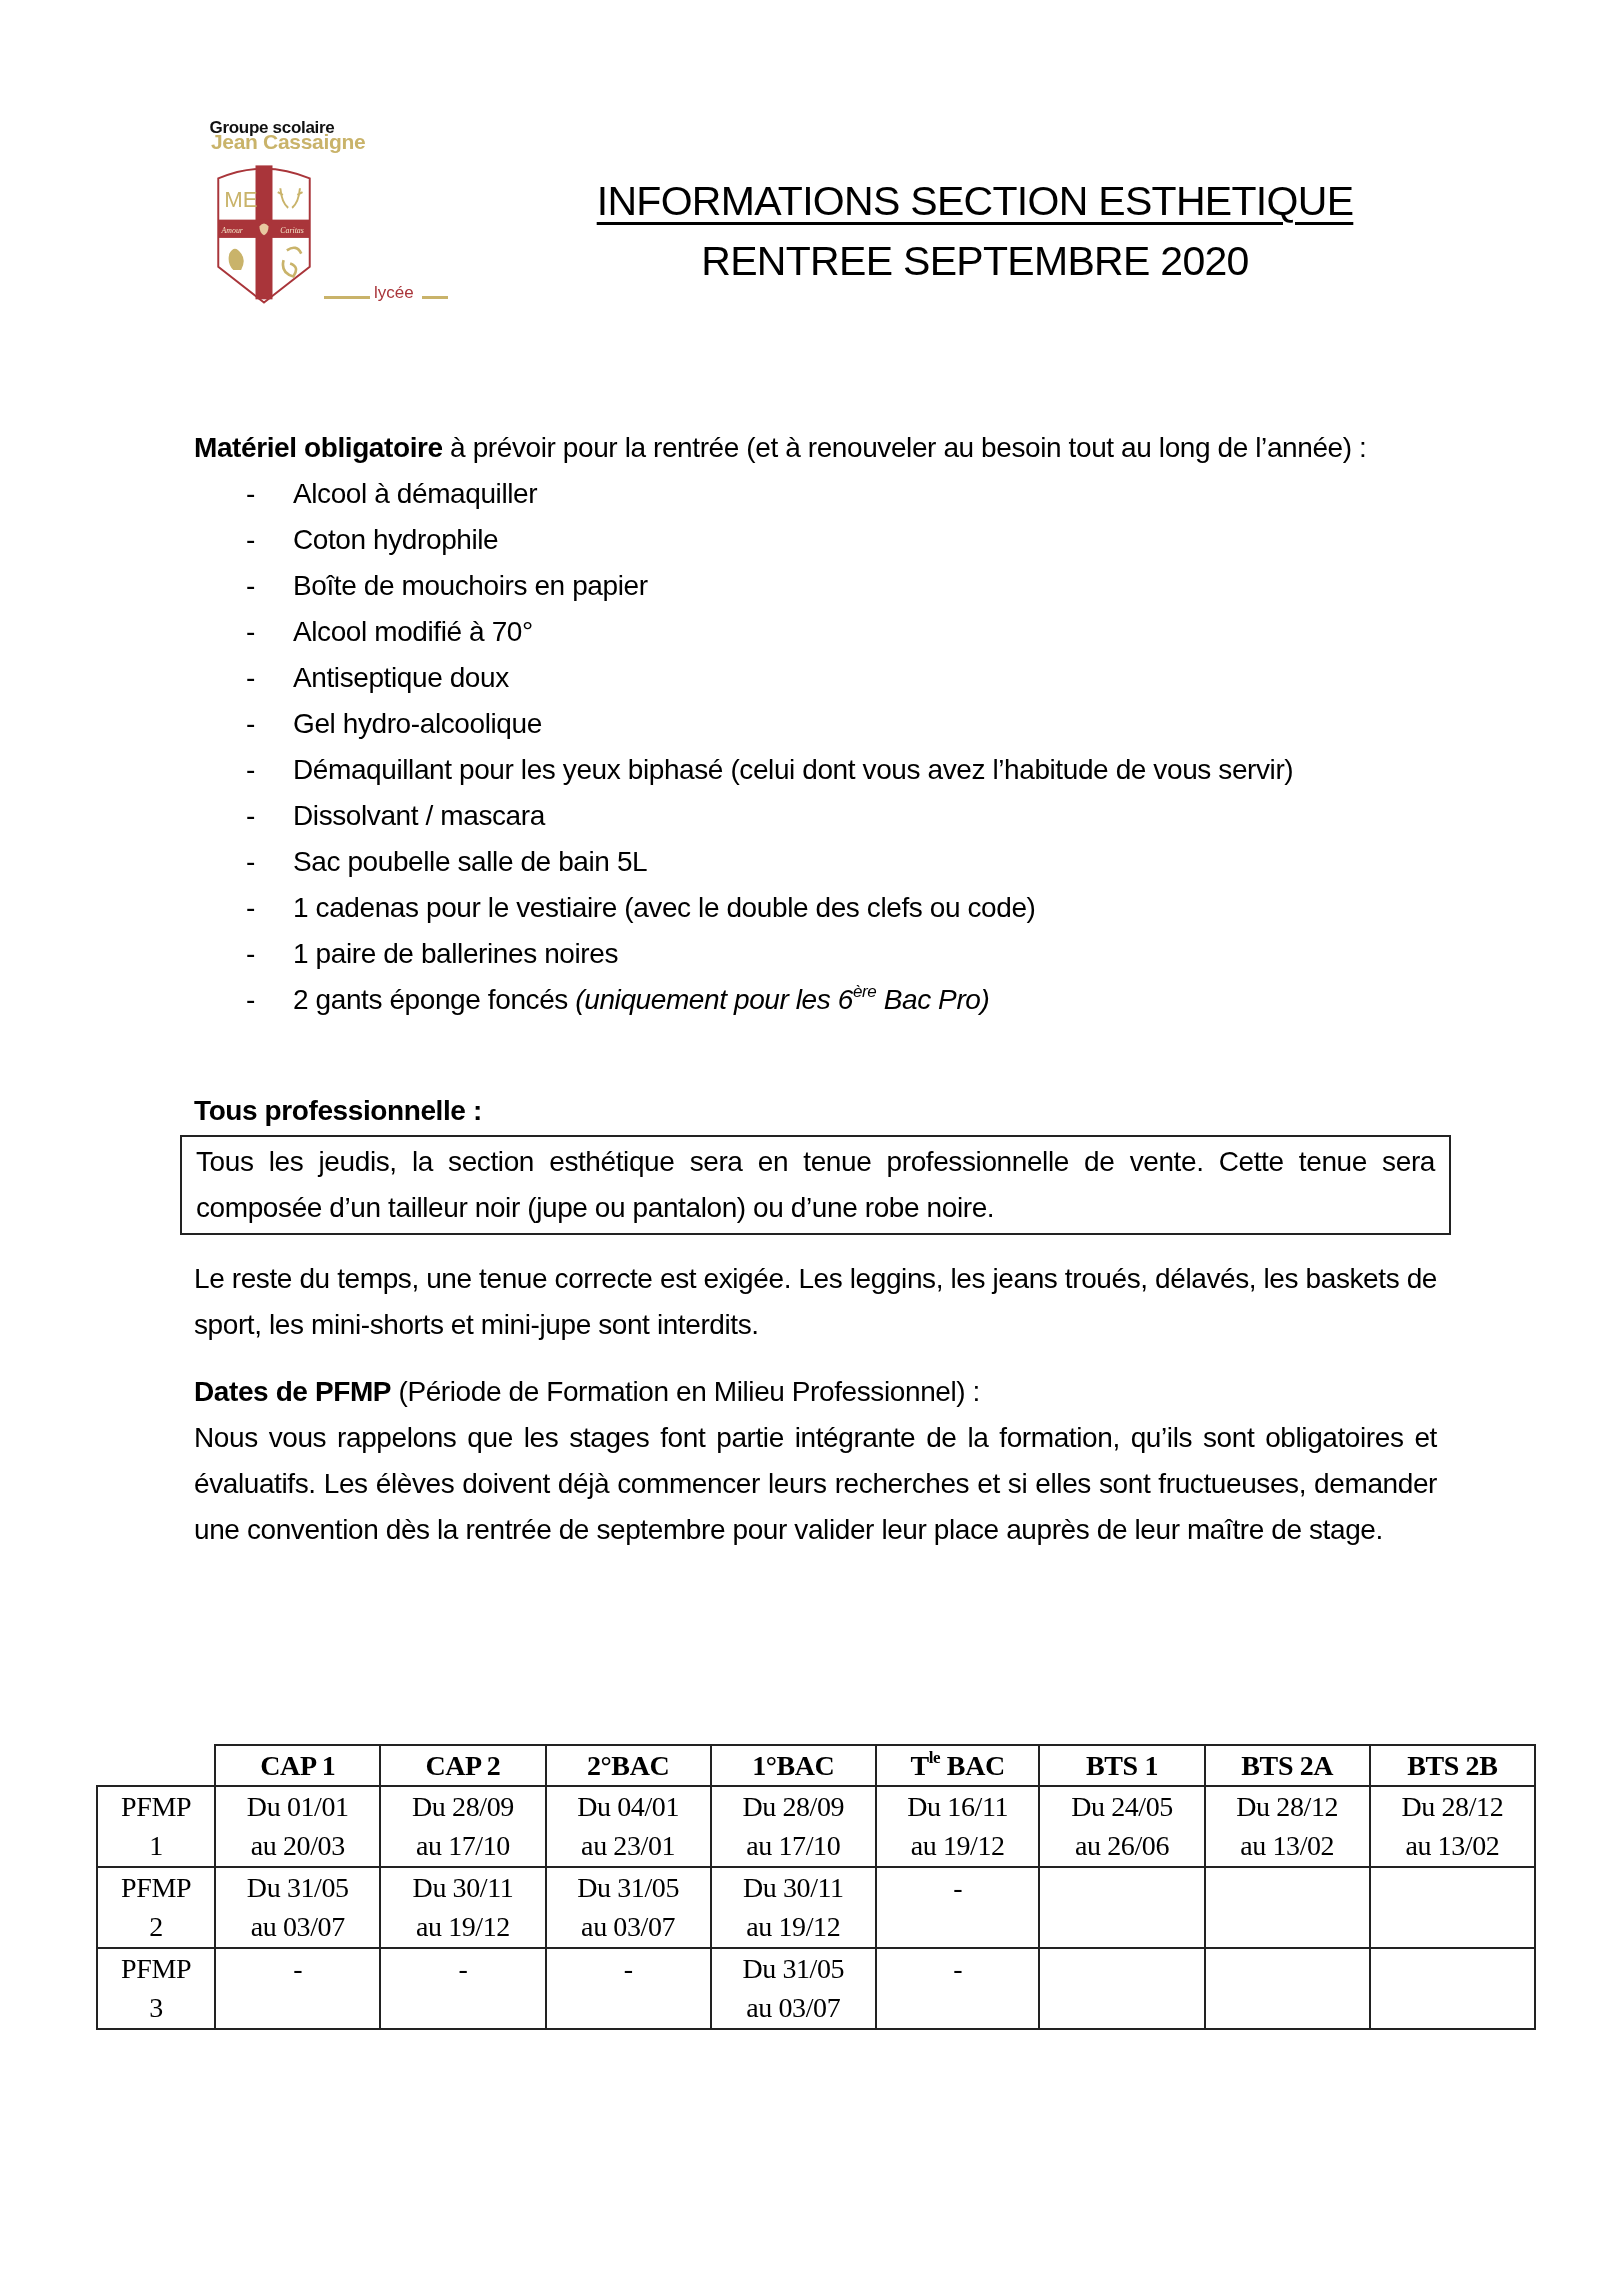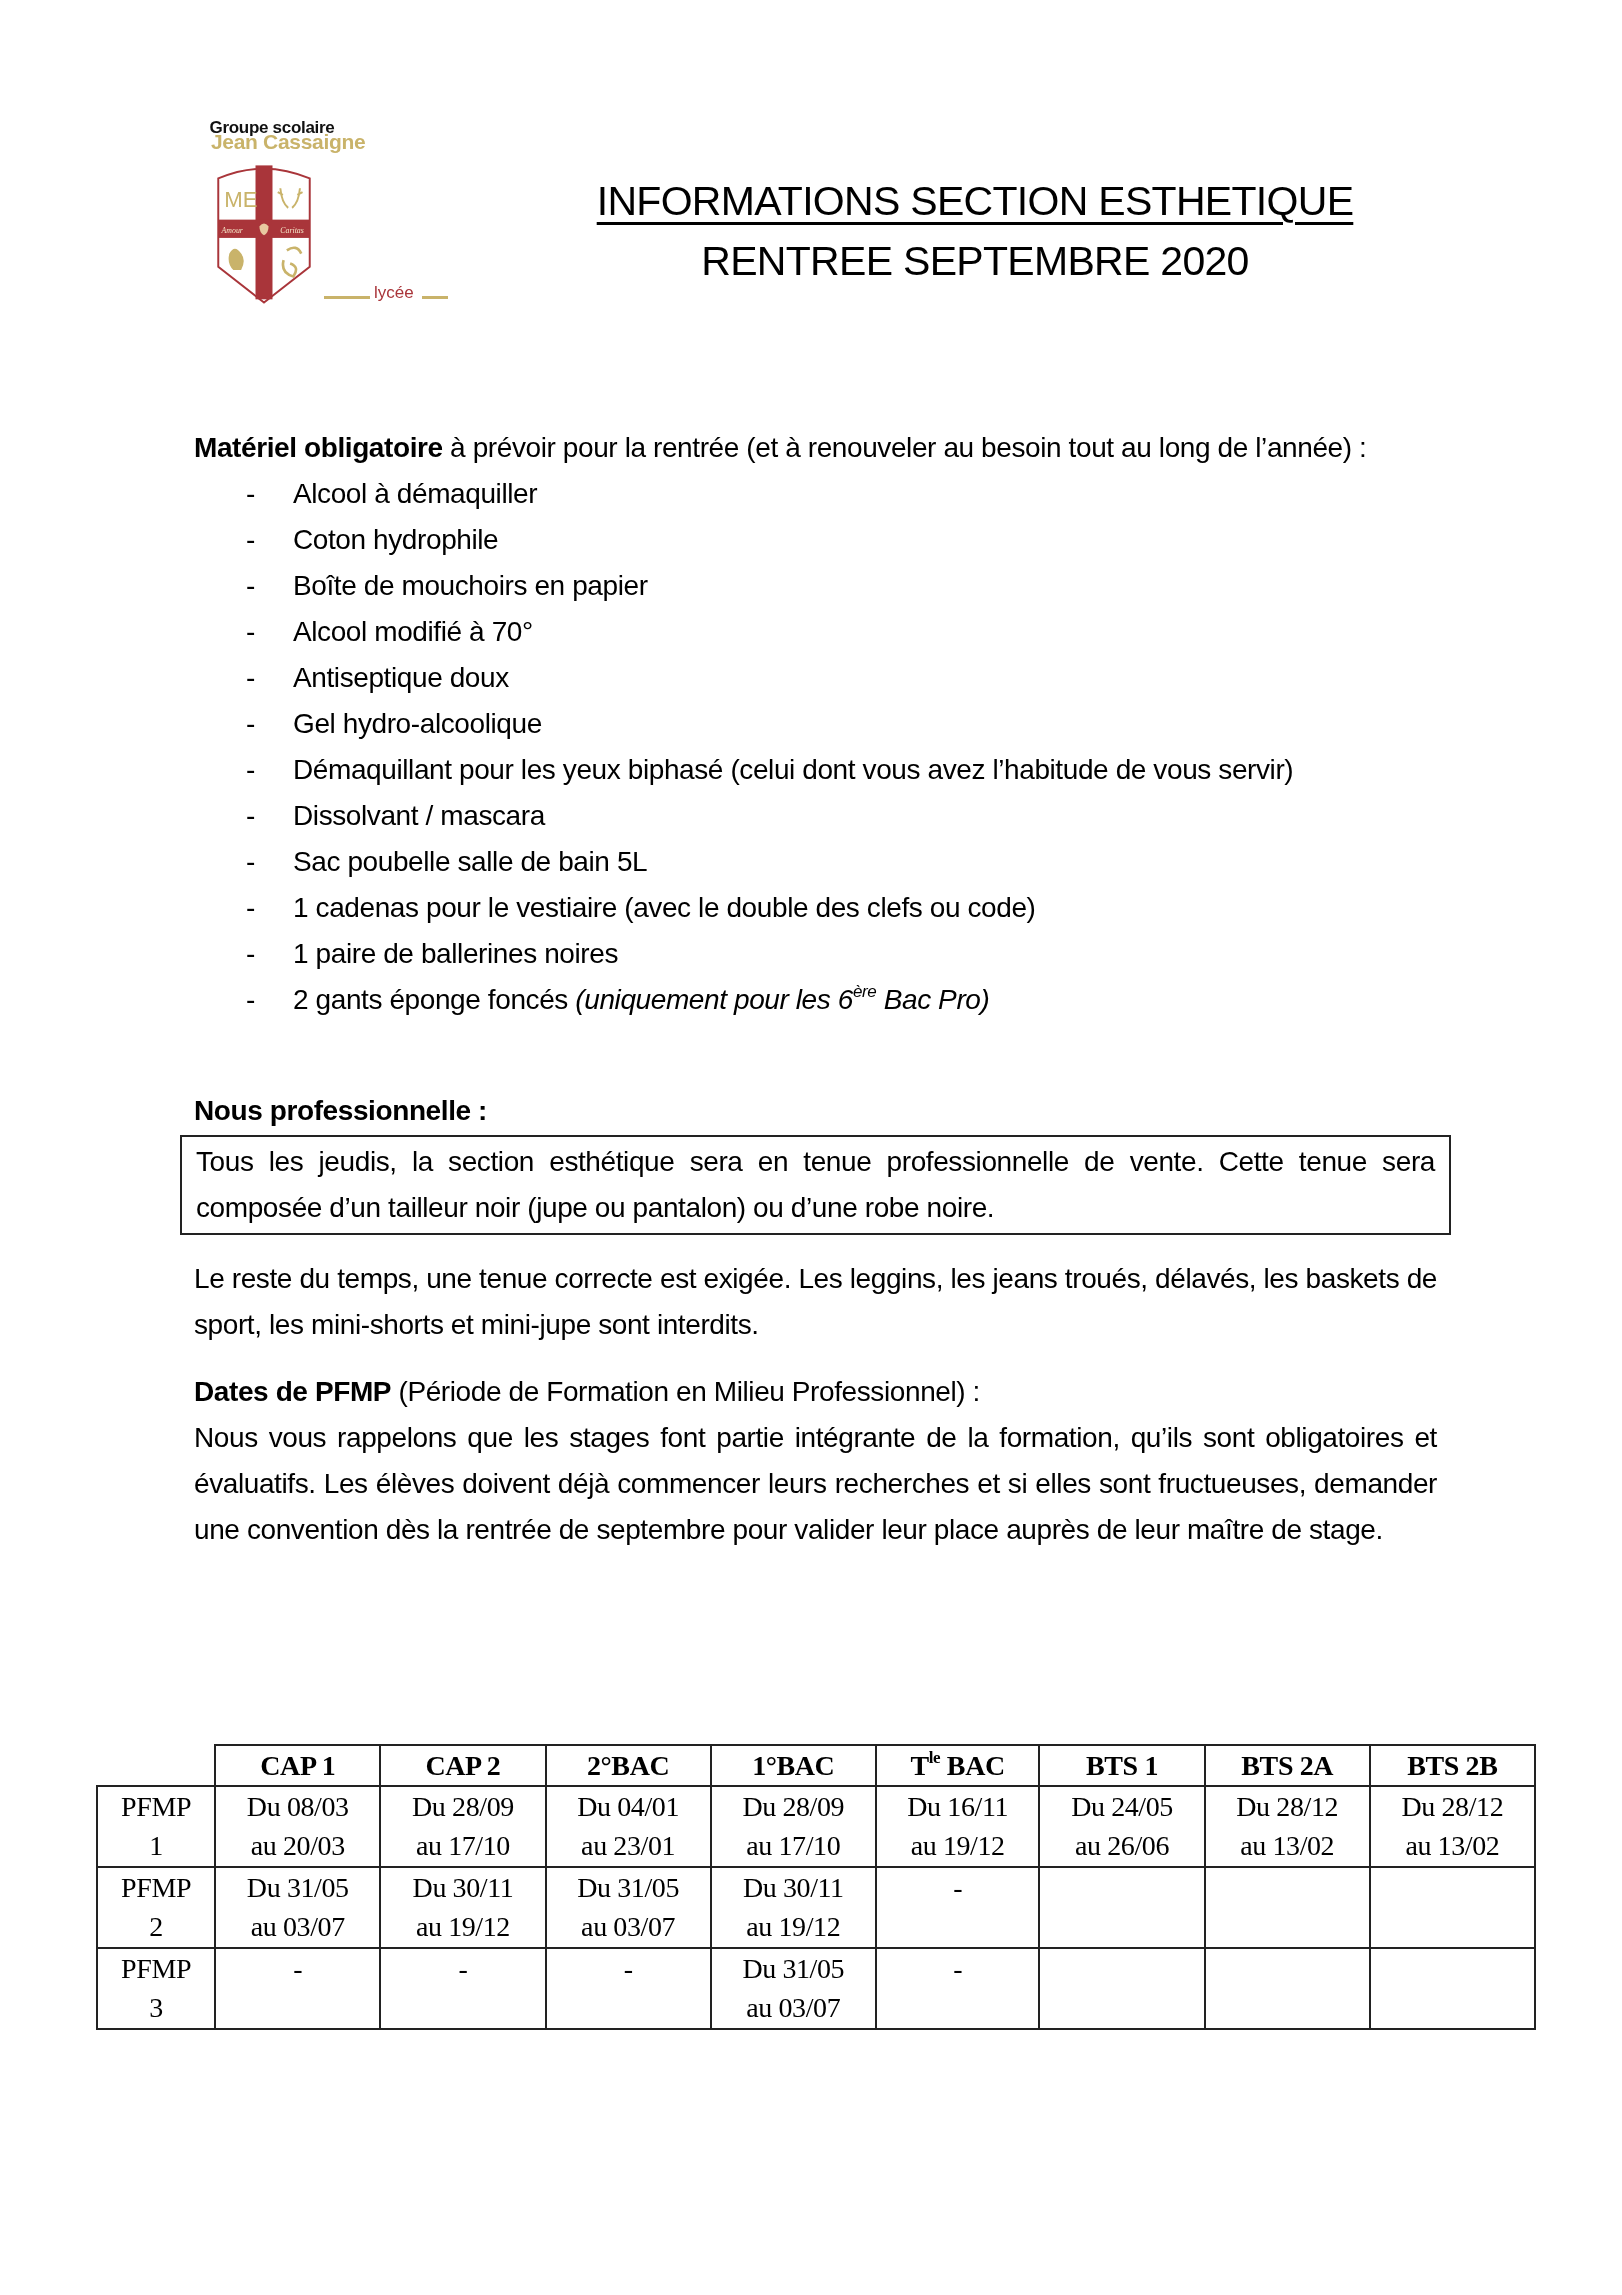--- a/index.html
+++ b/index.html
@@ -108,21 +108,21 @@
         <li><span class="dash">-</span><span>Antiseptique doux</span></li>
         <li><span class="dash">-</span><span>Gel hydro-alcoolique</span></li>
         <li><span class="dash">-</span><span>Démaquillant pour les yeux biphasé (celui dont vous avez l’habitude de vous servir)</span></li>
         <li><span class="dash">-</span><span>Dissolvant / mascara</span></li>
         <li><span class="dash">-</span><span>Sac poubelle salle de bain 5L</span></li>
         <li><span class="dash">-</span><span>1 cadenas pour le vestiaire (avec le double des clefs ou code)</span></li>
         <li><span class="dash">-</span><span>1 paire de ballerines noires</span></li>
         <li><span class="dash">-</span><span>2 gants éponge foncés </span><i><span>(uniquement pour les 6</span><sup>ère</sup><span> Bac Pro)</span></i></li>
       </ul>
 
-    <div class="section-title"><b>Nous professionnelle :</b></div>
+    <div class="section-title"><b>Tous professionnelle :</b></div>
     <div class="boxed justify"><span>Tous les jeudis, la section esthétique sera en tenue professionnelle de vente. Cette tenue sera composée d’un tailleur noir (jupe ou pantalon) ou d’une robe noire.</span></div>
 
     <div class="para justify">Le reste du temps, une tenue correcte est exigée. Les leggins, les jeans troués, délavés, les baskets de sport, les mini-shorts et mini-jupe sont interdits.</div>
 
     <div class="para2"><b>Dates de PFMP</b><span> (Période de Formation en Milieu Professionnel) :</span></div>
     <div class="justify">Nous vous rappelons que les stages font partie intégrante de la formation, qu’ils sont obligatoires et évaluatifs. Les élèves doivent déjà commencer leurs recherches et si elles sont fructueuses, demander une convention dès la rentrée de septembre pour valider leur place auprès de leur maître de stage.</div>
   </div>
 
   <table class="pfmp-table">
     <thead>
@@ -138,21 +138,21 @@
           <th>BTS 2B</th>
         </tr>
     </thead>
     <tbody id="table-body">
         <tr>
           <td class="rowhead">
             <div>PFMP</div>
             <div>1</div>
           </td>
           <td>
-            <div>Du 08/03</div>
+            <div>Du 01/01</div>
             <div>au 20/03</div>
           </td>
           <td>
             <div>Du 28/09</div>
             <div>au 17/10</div>
           </td>
           <td>
             <div>Du 04/01</div>
             <div>au 23/01</div>
           </td>

